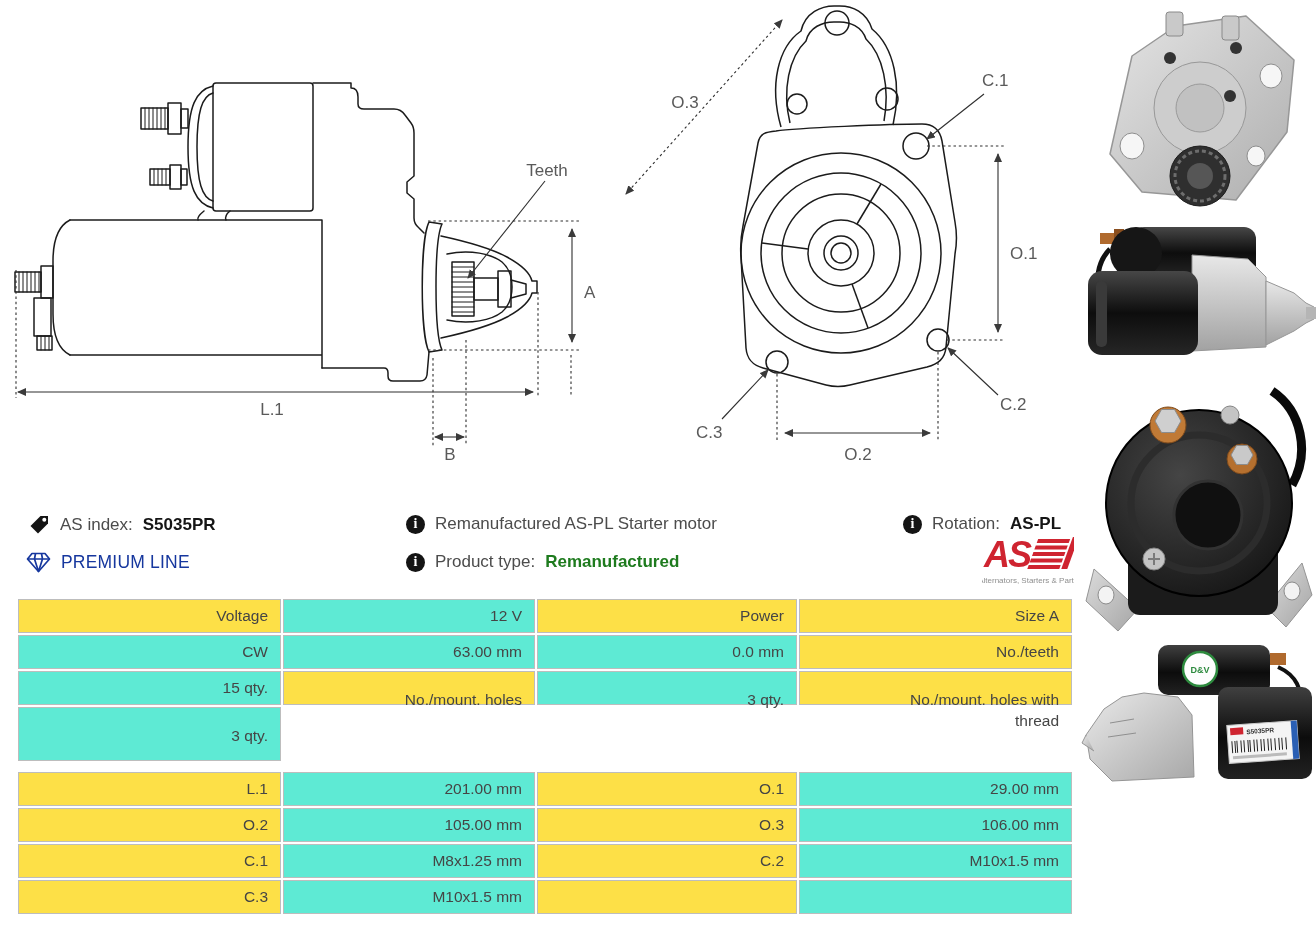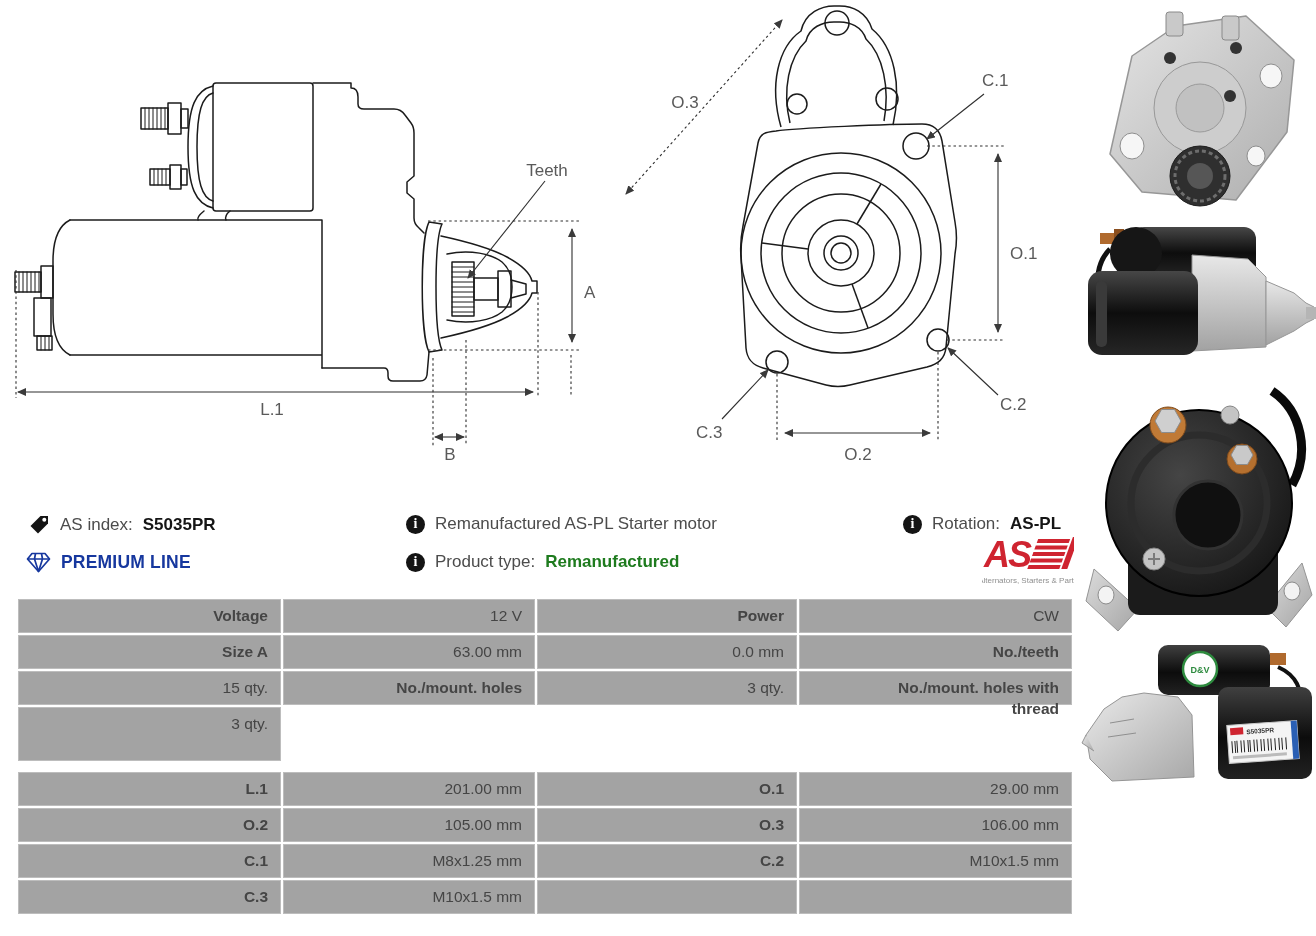--- a/index.html
+++ b/index.html
@@ -5,35 +5,35 @@
   html,body{margin:0;padding:0;background:#fff;}
   .page{position:relative;width:1316px;height:936px;background:#fff;overflow:hidden;
         font-family:"Liberation Sans",sans-serif;}
   svg{display:block;}
   .abs{position:absolute;}
 
   
   .info-item{position:absolute;display:flex;align-items:center;gap:10px;
              font-size:17px;color:#4c4c4c;white-space:nowrap;justify-content:space-between;}
   .info-item b{color:#151515;font-weight:bold;}
-  .premium{font-weight:bold;color:#16379e;font-size:17.5px;letter-spacing:.2px;}
+  .premium{font-weight:normal;color:#16379e;font-size:17.5px;letter-spacing:.2px;}
   .type-green{color:#1e7b1e;font-weight:bold;}
   .info-ico{width:19px;height:19px;border-radius:50%;background:#141414;color:#fff;
             display:flex;align-items:center;justify-content:center;
             font-family:"Liberation Serif",serif;font-weight:bold;font-size:14px;flex:0 0 auto;}
 
   
   .spec-grid{position:absolute;left:18px;width:1054px;display:grid;
              grid-template-columns:263px 252px 260px 273px;gap:2px;}
   #grid1{top:599px;grid-template-rows:34px 34px 34px 54px;}
   #grid2{top:772px;grid-template-rows:34px 34px 34px 34px;}
-  .c{border:1px solid #bdbdbd;background:#a3a3a3;display:flex;align-items:center;
+  .c{border:1px solid #bdbdbd;background:#5eead4;display:flex;align-items:center;
      justify-content:flex-end;padding:0 12px;font-size:15.5px;color:#454545;}
-  .lab{background:#a3a3a3;font-weight:bold;}
-  .c.top{align-items:flex-start;padding-top:6px;}
+  .lab{background:#fde047;}
+  .c.top{align-items:flex-start;padding-top:18px;}
   .c span{text-align:right;line-height:1.35;}
   .c .narrow{display:inline-block;max-width:172px;}
 
   
   .dimtxt{fill:#5a5a5a;font-size:17px;font-family:"Liberation Sans",sans-serif;}
 </style>
 </head>
 <body>
 
 <div class="page">
@@ -310,25 +310,25 @@
     <div class="c lab">
         <span>Voltage</span>
       </div>
     <div class="c val">
         <span>12 V</span>
       </div>
     <div class="c lab">
         <span>Power</span>
       </div>
 
+    <div class="c lab">
+        <span>Size A</span>
+      </div>
     <div class="c val">
         <span>CW</span>
-      </div>
-    <div class="c lab">
-        <span>Size A</span>
       </div>
     <div class="c val">
         <span>63.00 mm</span>
       </div>
 
     <div class="c val">
         <span>0.0 mm</span>
       </div>
     <div class="c lab">
         <span>No./teeth</span>

